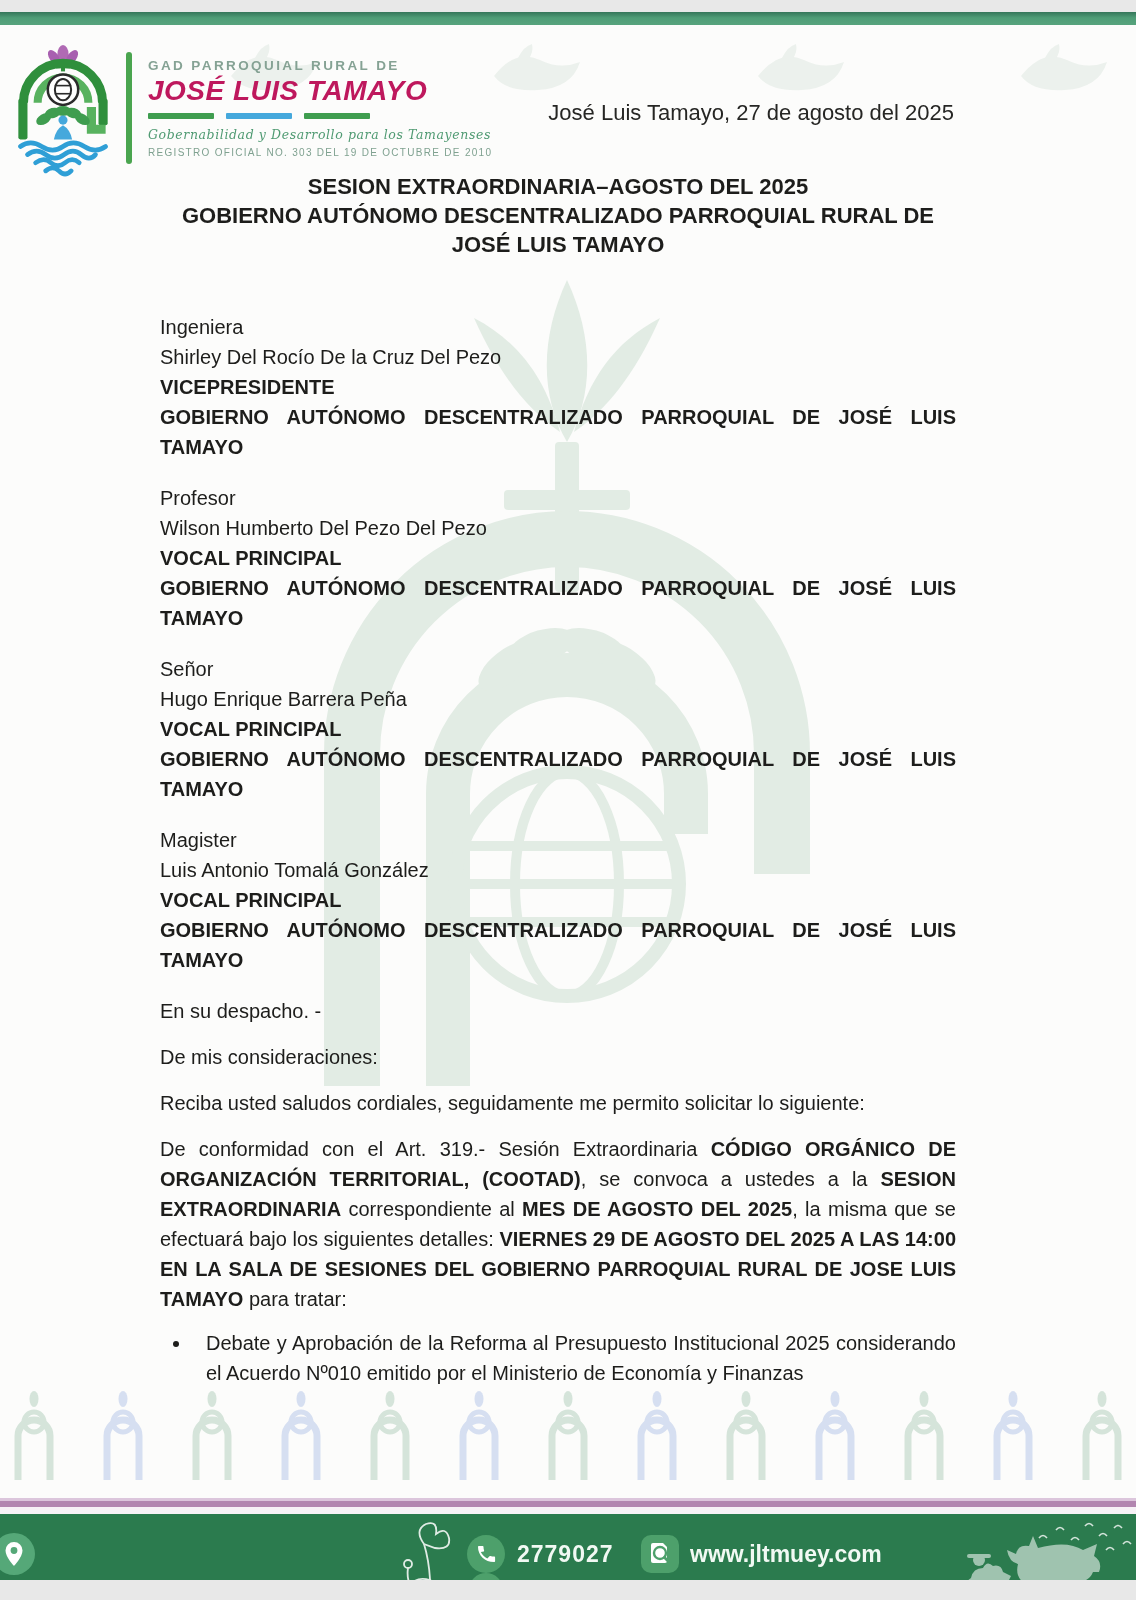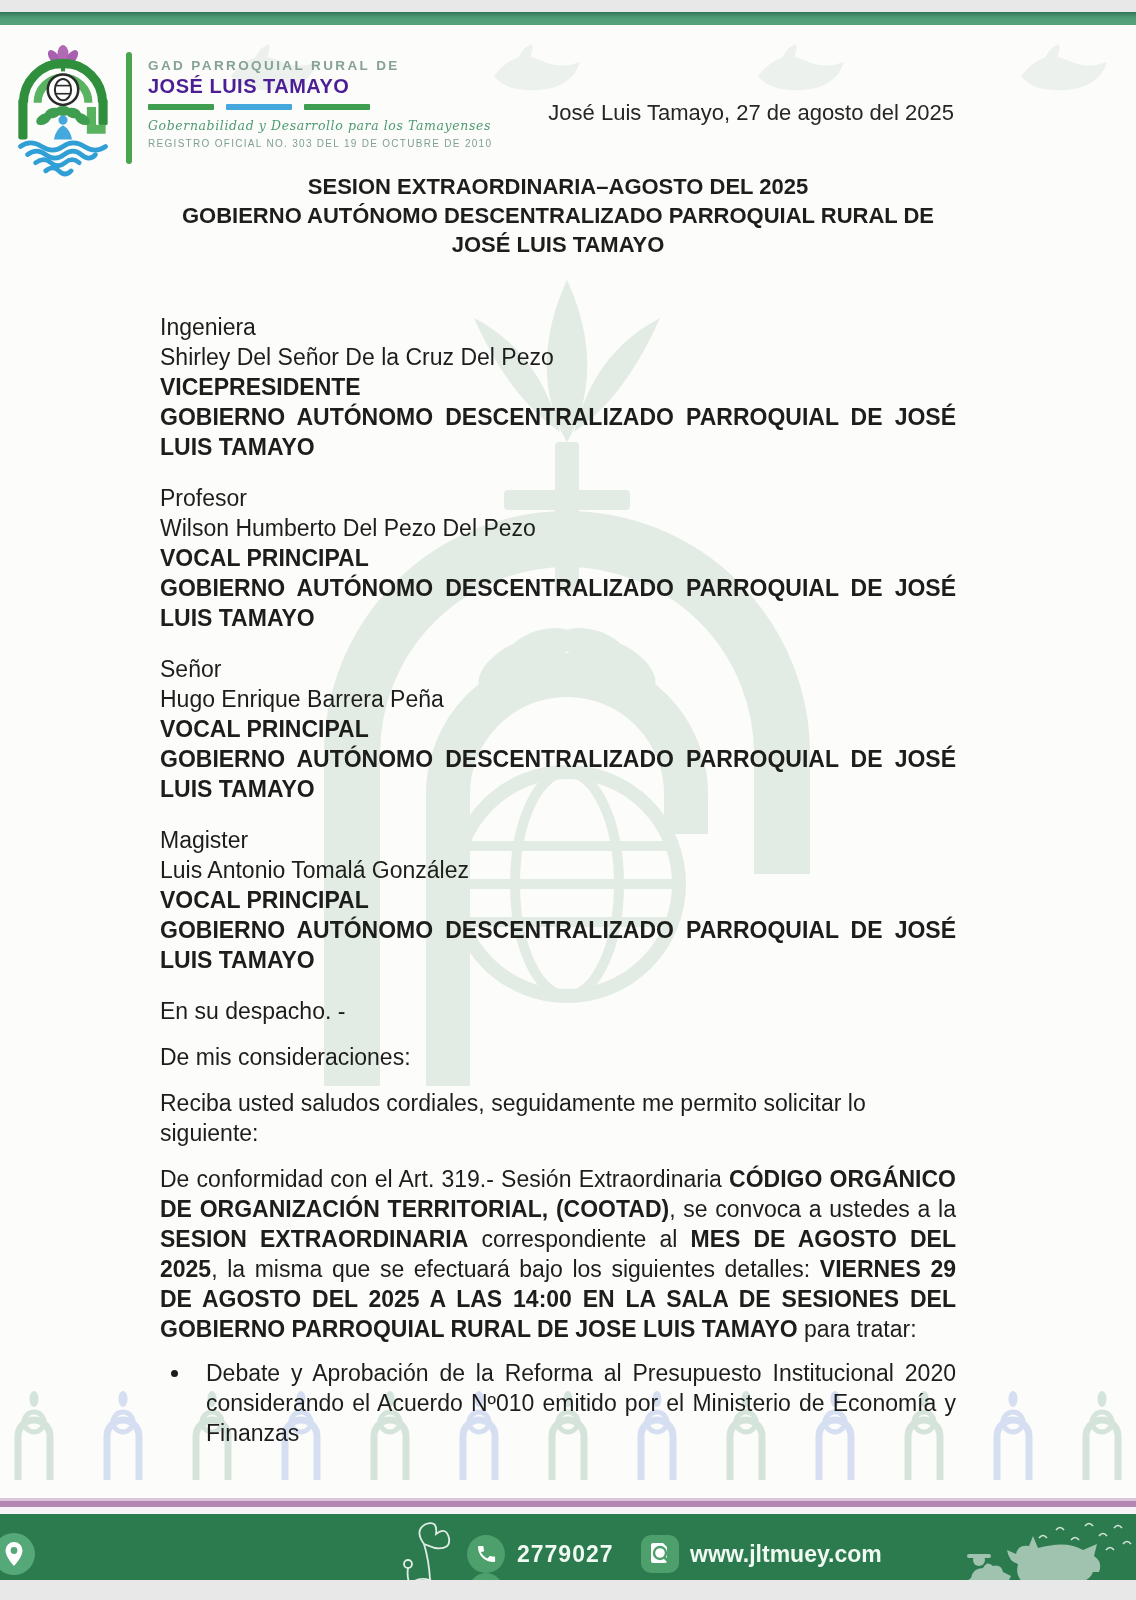--- a/index.html
+++ b/index.html
@@ -13,33 +13,33 @@
     background:linear-gradient(#35765a,#4f9d77 45%,#57a37d);z-index:3;}
   
   .top-wm{position:absolute;top:28px;left:225px;right:25px;display:flex;
     justify-content:space-between;z-index:0;}
   .top-wm svg{opacity:.55;}
   
   .letterhead{position:absolute;top:32px;left:10px;display:flex;align-items:flex-start;z-index:2;}
   .logo-divider{width:6px;height:112px;background:#4aa54f;border-radius:3px;margin:8px 16px 0 10px;}
   .head-text{padding-top:14px;}
   .org-small{font-size:13.5px;letter-spacing:2.4px;color:#85a294;font-weight:600;}
-  .org-name{font-size:20px;font-weight:800;color:#4c1d95;letter-spacing:.5px;margin:2px 0 6px 0;}
+  .org-name{font-size:28px;font-weight:800;color:#be185d;letter-spacing:.5px;margin:2px 0 6px 0;font-style:italic;}
   .brand-bars{display:flex;gap:12px;margin-bottom:8px;}
   .brand-bars span{display:inline-block;width:66px;height:6px;border-radius:1px;}
   .bar-g{background:#3f9d4f;} .bar-b{background:#45a8dc;}
   .tagline{font-family:"DejaVu Serif",serif;font-style:italic;font-size:12.5px;color:#4f9a72;letter-spacing:.6px;}
   .registro{font-size:10px;letter-spacing:1.3px;color:#7fa190;margin-top:5px;text-align:center;}
   
   .date-line{position:absolute;top:88px;right:182px;font-size:22px;color:#262624;z-index:2;}
   
   .doc-title{position:absolute;top:160px;left:160px;width:796px;text-align:center;
     font-weight:700;font-size:22px;line-height:29px;z-index:2;}
   
-  .content{position:absolute;top:300px;left:160px;width:796px;font-size:23px;
+  .content{position:absolute;top:300px;left:160px;width:796px;font-size:20px;
     line-height:30px;z-index:2;}
   .content p{margin:0;}
   .recipient{margin-bottom:21px;}
   .recipient .role,.recipient .org{font-weight:700;}
   .recipient .org{text-align:justify;}
   .gap{margin-top:16px !important;}
   .para{text-align:justify;}
   .para b{font-weight:700;}
   ul.agenda{margin:14px 0 0 0;padding-left:32px;}
   ul.agenda li{padding-left:14px;text-align:justify;}
@@ -173,21 +173,21 @@
         <ellipse cx="340" cy="372" rx="34" ry="16" transform="rotate(16 340 372)"></ellipse>
         <ellipse cx="375" cy="392" rx="34" ry="16" transform="rotate(38 375 392)"></ellipse>
       </g>
     </g>
   </svg>
 
   <div class="content">
 
     <div class="recipient">
       <p>Ingeniera</p>
-      <p>Shirley Del Señor De la Cruz Del Pezo</p>
+      <p>Shirley Del Rocío De la Cruz Del Pezo</p>
       <p class="role">VICEPRESIDENTE</p>
       <p class="org">GOBIERNO AUTÓNOMO DESCENTRALIZADO PARROQUIAL DE JOSÉ LUIS TAMAYO</p>
     </div>
 
     <div class="recipient">
       <p>Profesor</p>
       <p>Wilson Humberto Del Pezo Del Pezo</p>
       <p class="role">VOCAL PRINCIPAL</p>
       <p class="org">GOBIERNO AUTÓNOMO DESCENTRALIZADO PARROQUIAL DE JOSÉ LUIS TAMAYO</p>
     </div>
@@ -205,21 +205,21 @@
       <p class="role">VOCAL PRINCIPAL</p>
       <p class="org">GOBIERNO AUTÓNOMO DESCENTRALIZADO PARROQUIAL DE JOSÉ LUIS TAMAYO</p>
     </div>
 
     <p class="gap">En su despacho. -</p>
     <p class="gap">De mis consideraciones:</p>
     <p class="gap">Reciba usted saludos cordiales, seguidamente me permito solicitar lo siguiente:</p>
     <p class="gap para"><span>De conformidad con el Art. 319.- Sesión Extraordinaria </span><b>CÓDIGO ORGÁNICO DE ORGANIZACIÓN TERRITORIAL, (COOTAD)</b><span>, se convoca a ustedes a la </span><b>SESION EXTRAORDINARIA</b><span> correspondiente al </span><b>MES DE AGOSTO DEL 2025</b><span>, la misma que se efectuará bajo los siguientes detalles: </span><b>VIERNES 29 DE AGOSTO DEL 2025 A LAS 14:00 EN LA SALA DE SESIONES DEL GOBIERNO PARROQUIAL RURAL DE JOSE LUIS TAMAYO</b><span> para tratar:</span></p>
 
     <ul class="agenda">
-      <li>Debate y Aprobación de la Reforma al Presupuesto Institucional 2020 considerando el Acuerdo Nº010 emitido por el Ministerio de Economía y Finanzas</li>
+      <li>Debate y Aprobación de la Reforma al Presupuesto Institucional 2025 considerando el Acuerdo Nº010 emitido por el Ministerio de Economía y Finanzas</li>
     </ul>
   </div>
 
   <div class="bottom-wm">
     <svg class="wm-g" width="52" height="92" viewBox="0 0 52 92">
       <ellipse cx="26" cy="9" rx="4.5" ry="8" fill="currentColor"></ellipse>
       <circle cx="26" cy="32" r="10" fill="none" stroke="currentColor" stroke-width="5"></circle>
       <path d="M10,90 V46 A16,16 0 0 1 42,46 V90" fill="none" stroke="currentColor" stroke-width="7"></path>
     </svg>
   <svg class="wm-b" width="52" height="92" viewBox="0 0 52 92">

